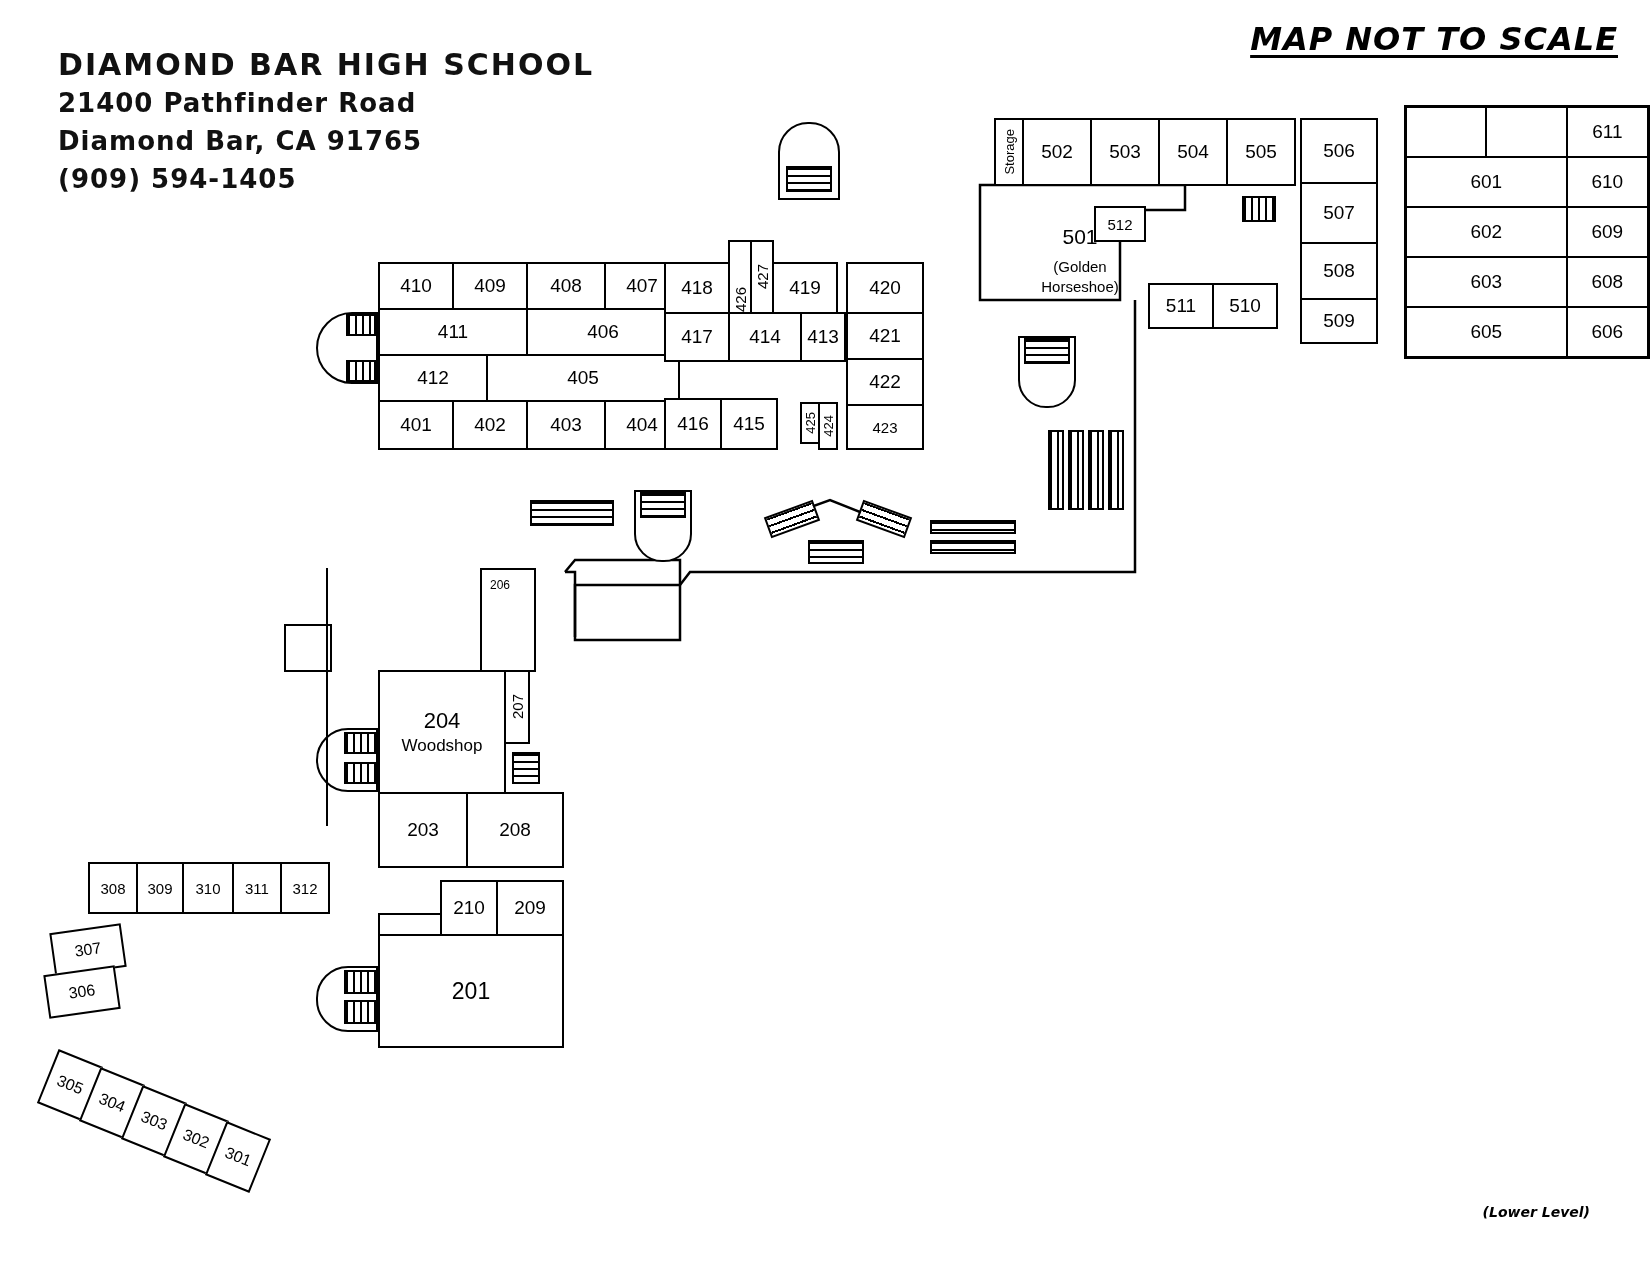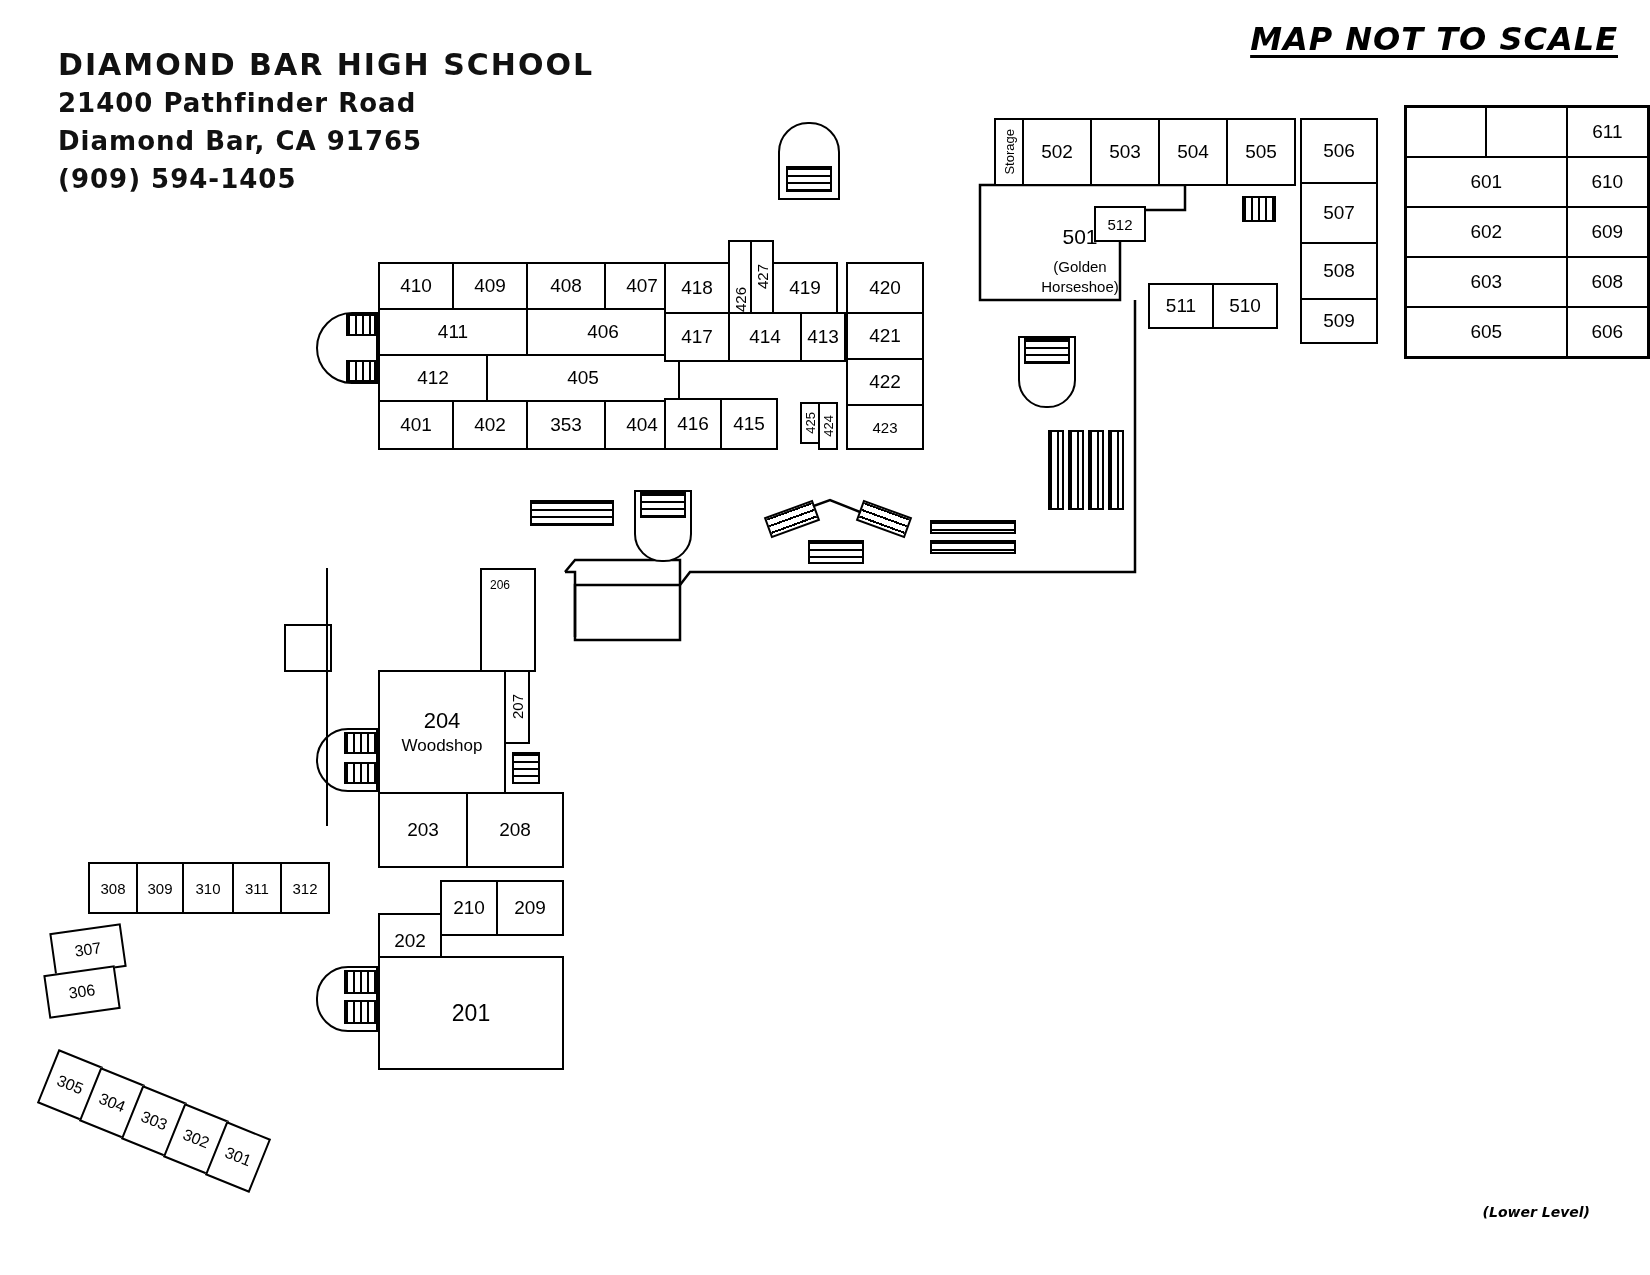--- a/index.html
+++ b/index.html
@@ -194,21 +194,21 @@
   <div class="room" style="left:604px; top:262px; width:76px; height:48px;">407</div>
 
   <div class="room" style="left:378px; top:308px; width:150px; height:48px;">411</div>
   <div class="room" style="left:526px; top:308px; width:154px; height:48px;">406</div>
 
   <div class="room" style="left:378px; top:354px; width:110px; height:48px;">412</div>
   <div class="room" style="left:486px; top:354px; width:194px; height:48px;">405</div>
 
   <div class="room" style="left:378px; top:400px; width:76px; height:50px;">401</div>
   <div class="room" style="left:452px; top:400px; width:76px; height:50px;">402</div>
-  <div class="room" style="left:526px; top:400px; width:80px; height:50px;">353</div>
+  <div class="room" style="left:526px; top:400px; width:80px; height:50px;">403</div>
   <div class="room" style="left:604px; top:400px; width:76px; height:50px;">404</div>
 
   <div class="stair-u" style="left:316px; top:312px; width:62px; height:72px; border-radius:36px 0 0 36px;"></div>
   <div class="hatch-v" style="left:346px; top:314px; width:30px; height:22px;"></div>
   <div class="hatch-v" style="left:346px; top:360px; width:30px; height:22px;"></div>
 
   <div class="room" style="left:664px; top:262px; width:66px; height:52px;">418</div>
   <div class="room" style="left:728px; top:240px; width:24px; height:120px;">
       <span class="vert">426</span>
     </div>
@@ -328,21 +328,21 @@
   <div class="hatch-v" style="left:344px; top:732px; width:32px; height:22px;"></div>
   <div class="hatch-v" style="left:344px; top:762px; width:32px; height:22px;"></div>
 
   <div class="room" style="left:378px; top:792px; width:90px; height:76px;">203</div>
   <div class="room" style="left:466px; top:792px; width:98px; height:76px;">208</div>
 
   <div class="room" style="left:378px; top:880px; width:64px; height:56px;margin-top:33px;">202</div>
   <div class="room" style="left:440px; top:880px; width:58px; height:56px;">210</div>
   <div class="room" style="left:496px; top:880px; width:68px; height:56px;">209</div>
 
-  <div class="room big" style="left:378px; top:956px; width:186px; height:114px;">201</div>
+  <div class="room big" style="left:378px; top:934px; width:186px; height:114px;">201</div>
   <div class="stair-u" style="left:316px; top:966px; width:62px; height:66px; border-radius:32px 0 0 32px;"></div>
   <div class="hatch-v" style="left:344px; top:970px; width:32px; height:24px;"></div>
   <div class="hatch-v" style="left:344px; top:1000px; width:32px; height:24px;"></div>
 
   <div style="position:absolute; left:326px; top:568px; width:2px; height:258px; background:#000;"></div>
 
   <div class="room small" style="left:88px; top:862px; width:50px; height:52px;">308</div>
   <div class="room small" style="left:136px; top:862px; width:48px; height:52px;">309</div>
   <div class="room small" style="left:182px; top:862px; width:52px; height:52px;">310</div>
   <div class="room small" style="left:232px; top:862px; width:50px; height:52px;">311</div>

